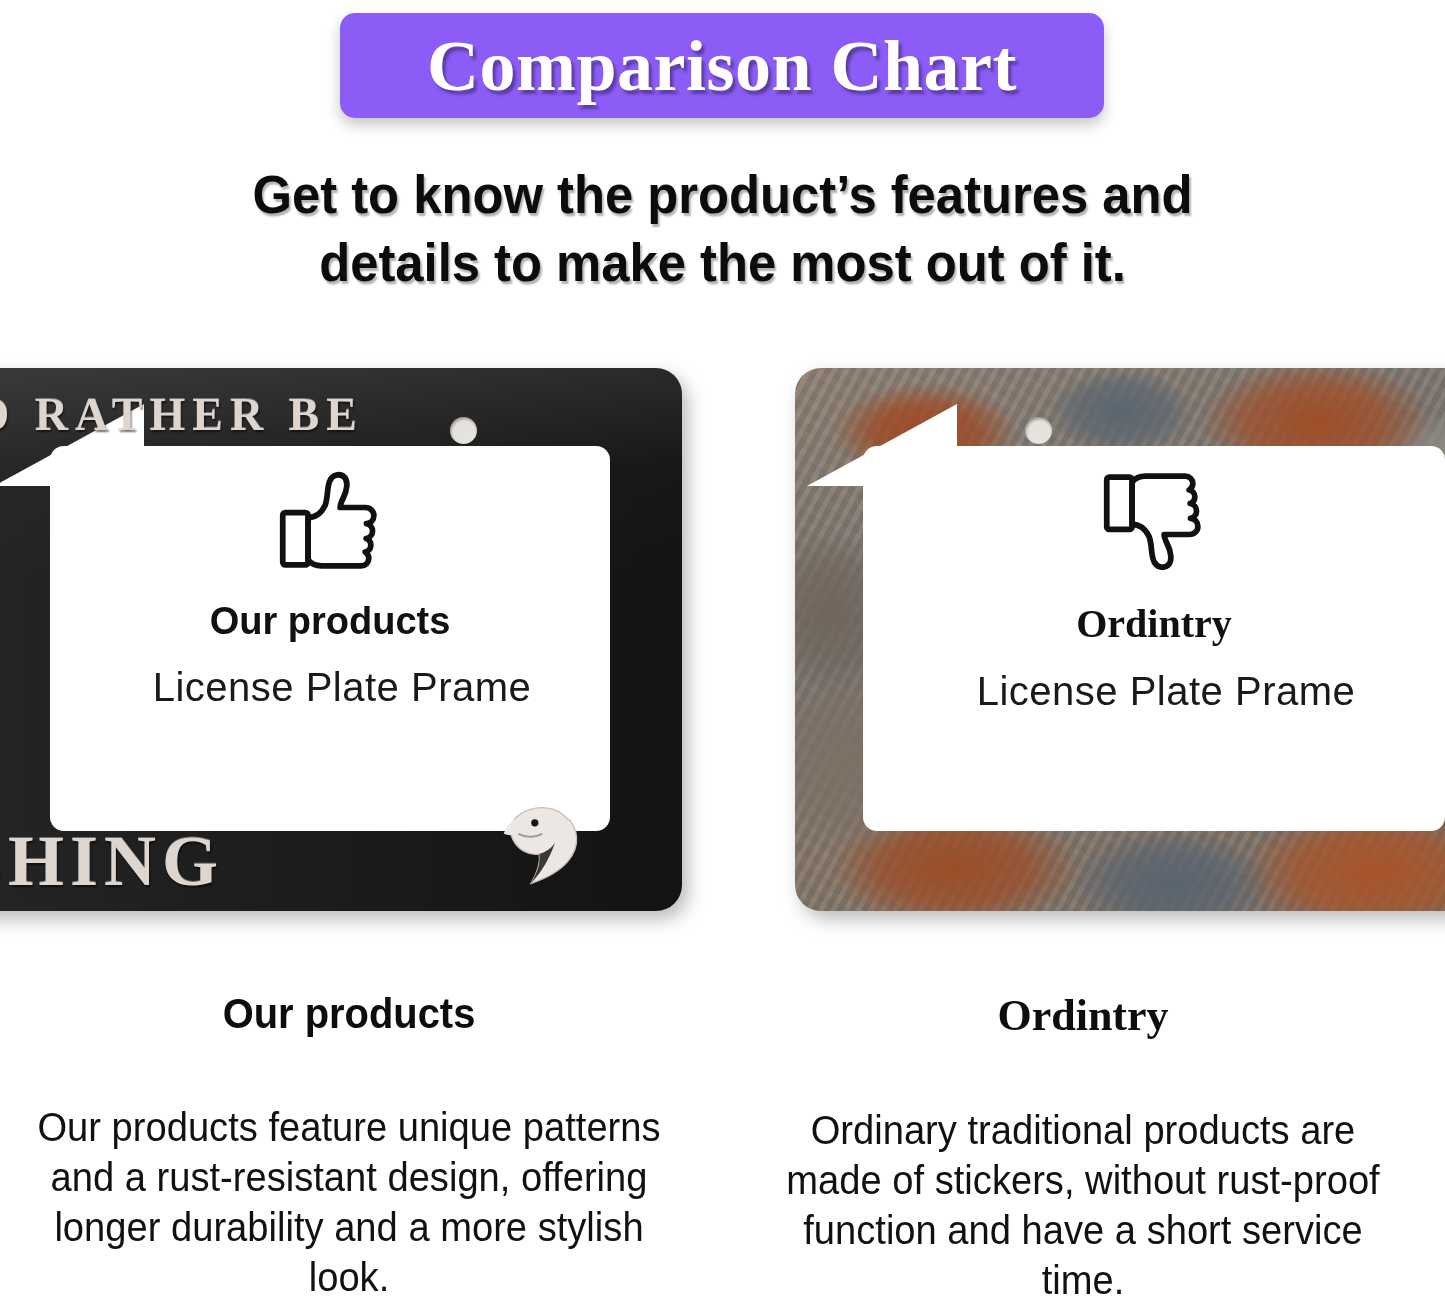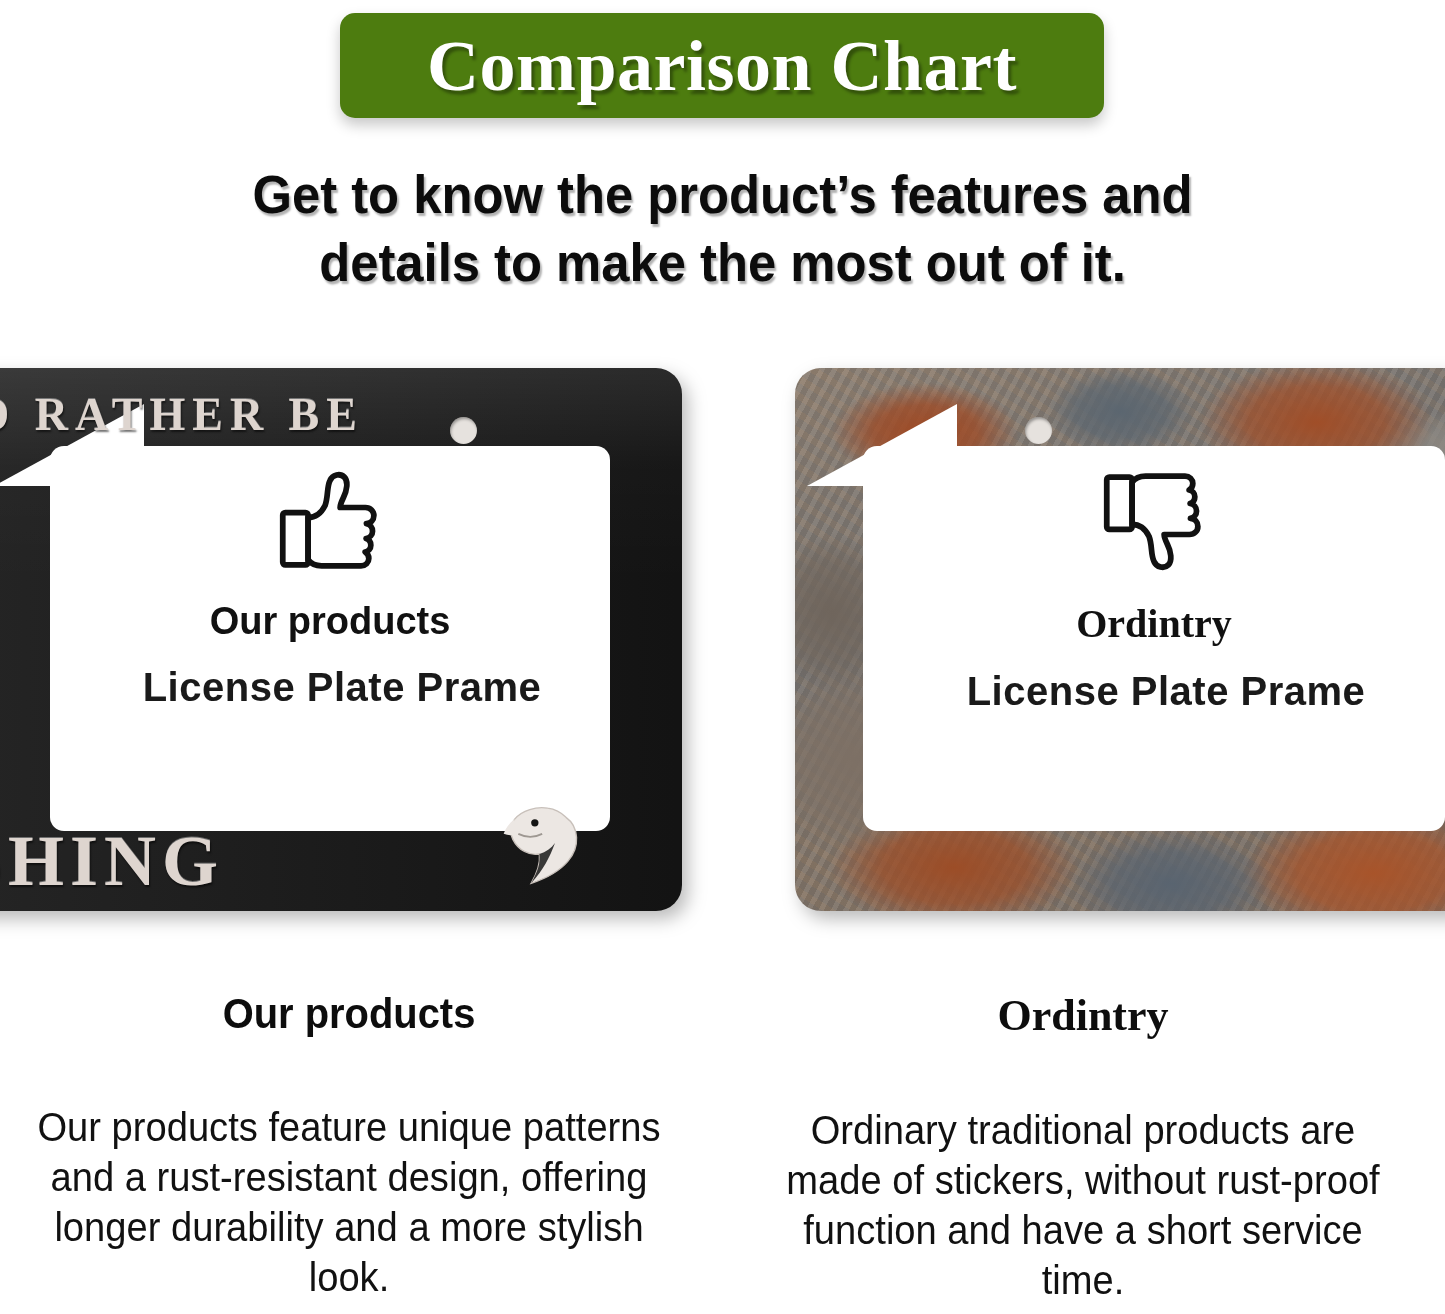--- a/index.html
+++ b/index.html
@@ -10,21 +10,21 @@
     overflow:hidden;
   }
   .page { position:relative; width:1445px; height:1314px; background:#fff; }
 
   
   .banner-wrap {
     position:absolute; left:340px; top:13px; width:764px; height:105px;
   }
   .banner {
     width:100%; height:100%;
-    background:#4d7c0f;
+    background:#8b5cf6;
     border-radius:15px;
     box-shadow:0 7px 14px rgba(0,0,0,0.22);
     display:flex; align-items:center; justify-content:center;
   }
   .banner-title {
     font-family:"Liberation Serif", serif;
     font-weight:bold;
     font-size:72px;
     line-height:1;
     color:#ffffff;
@@ -149,21 +149,21 @@
     margin-top:26px;
     font-size:38px; font-weight:bold; color:#111;
     font-family:"Liberation Sans", sans-serif;
   }
   .win-title.serif {
     font-family:"Liberation Serif", serif;
     font-weight:bold; font-size:40px;
   }
   .win-sub {
     margin-top:22px;
-    font-size:40px; color:#1a1a1a; font-weight:700;
+    font-size:40px; color:#1a1a1a; font-weight:400;
     font-family:"Liberation Sans", sans-serif;
     letter-spacing:0.5px;
     margin-left:24px;
   }
 
   
   .cols { position:absolute; left:0; top:990px; width:1445px; height:324px; }
   .col { position:absolute; top:0; width:722px; text-align:center; }
   .col-left  { left:-12px; }
   .col-right { left:722px; }

